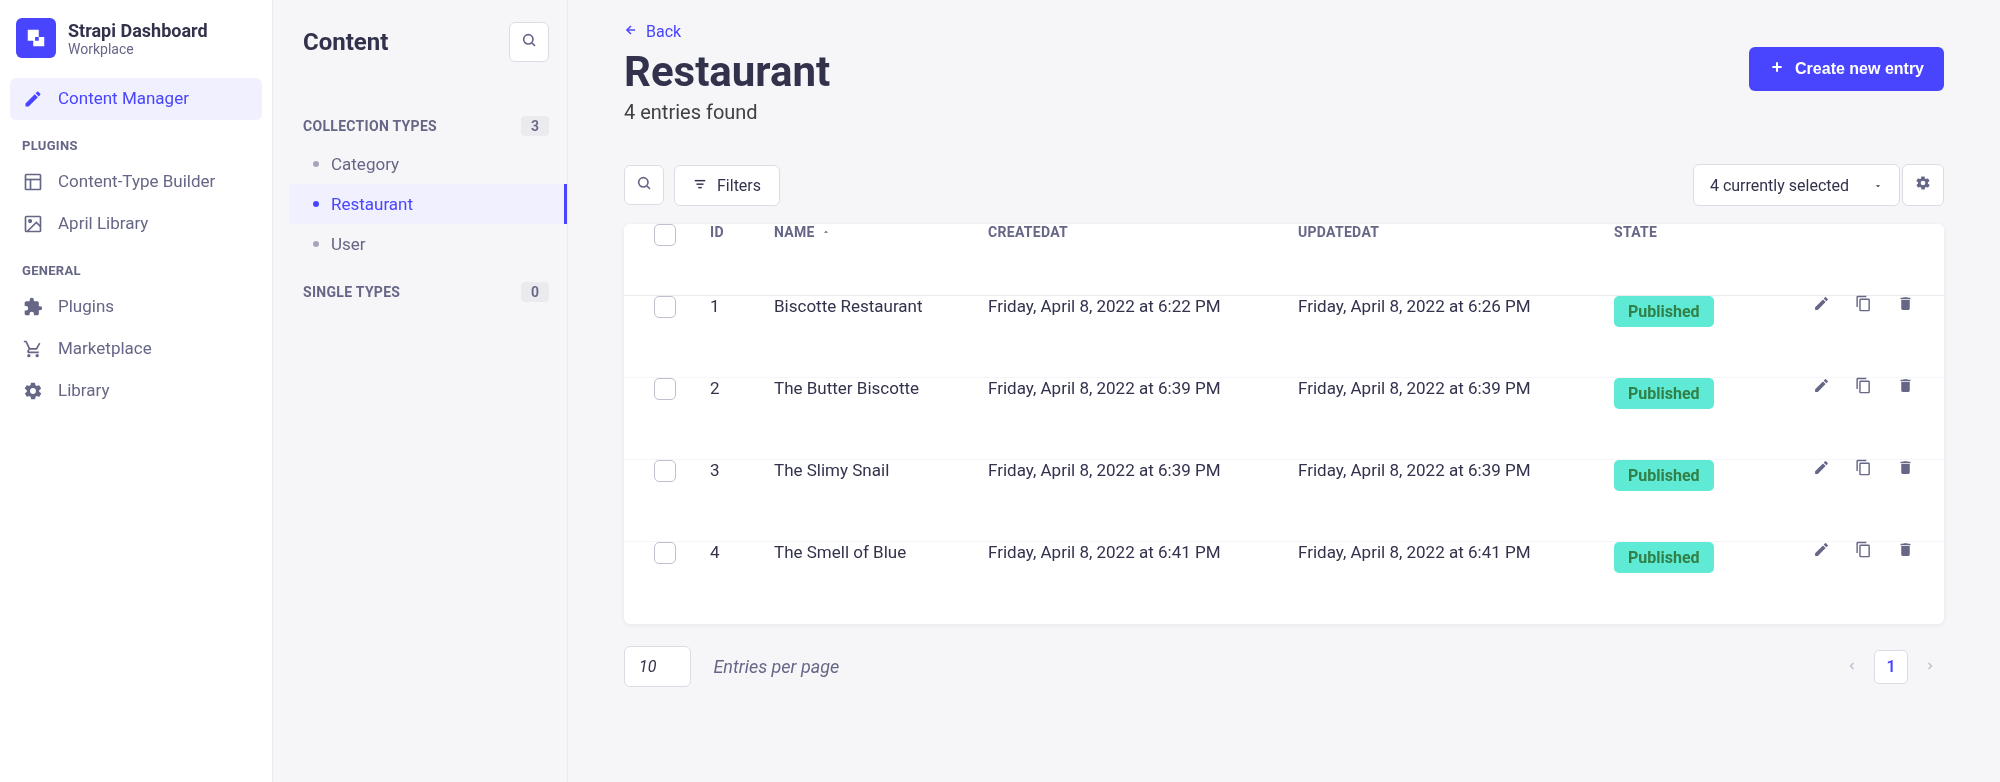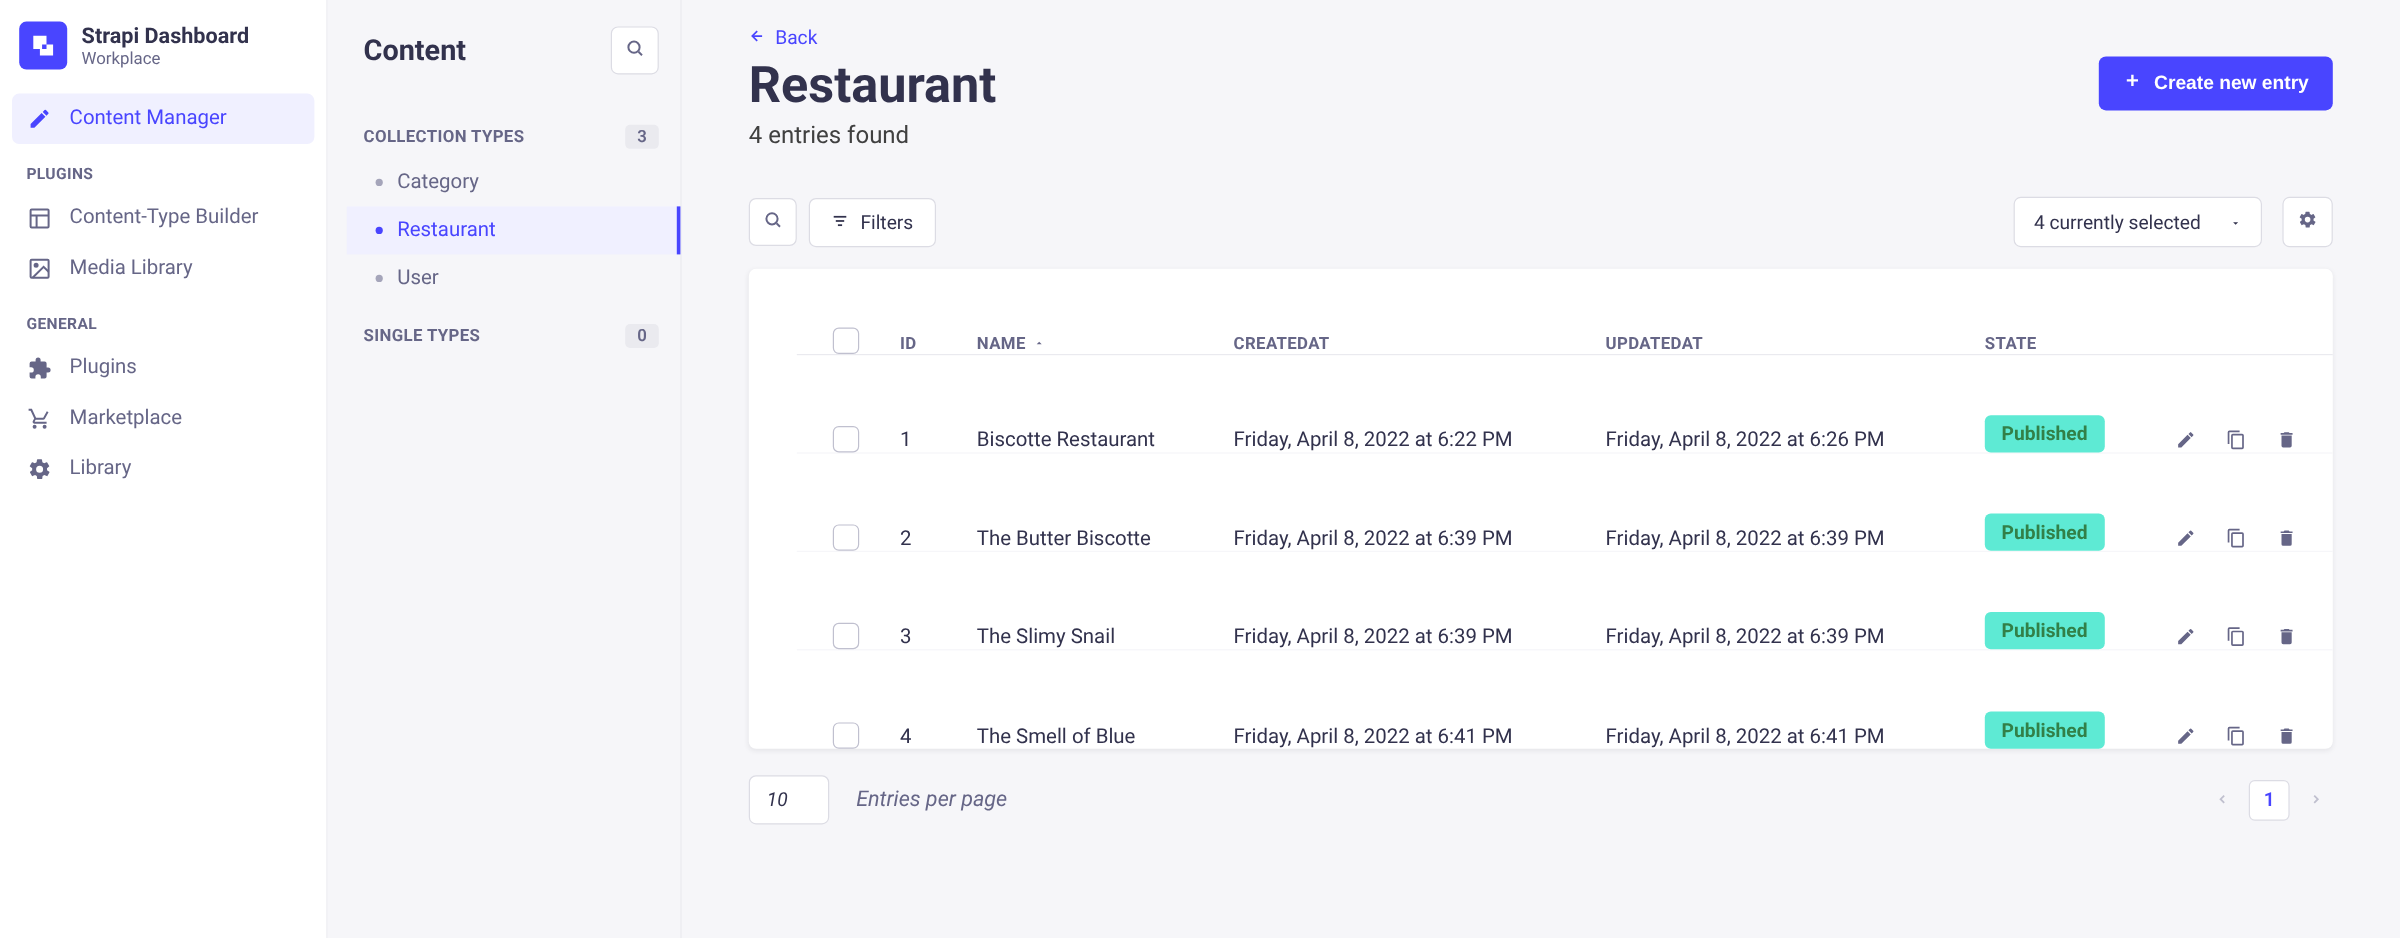--- a/index.html
+++ b/index.html
@@ -9,21 +9,21 @@
 .brand-logo { width: 40px; height: 40px; background: #4945ff; border-radius: 6px; display: flex; align-items: center; justify-content: center; }
 .brand-logo svg { width: 22px; height: 22px; }
 .brand-text .title { font-weight: 700; font-size: 18px; color: #32324d; }
 .brand-text .sub { font-size: 14px; color: #666687; }
 .nav-item { display: flex; align-items: flex-start; gap: 14px; padding: 10px 12px; border-radius: 6px; cursor: pointer; font-size: 17px; color: #666687; }
 .nav-item.active { background: #f0f0ff; color: #4945ff; }
 .nav-item .icon { width: 22px; height: 22px; display: flex; align-items: center; justify-content: center; }
 .nav-item .icon svg { width: 20px; height: 20px; }
 .nav-section-label { font-size: 13px; font-weight: 700; color: #666687; letter-spacing: 0.3px; padding: 18px 12px 8px; }
 .sidebar-content { width: 295px; background: #f6f6f9; border-right: 1px solid #eaeaef; padding: 22px 0 22px 16px; display: flex; flex-direction: column; }
-.content-header { display: flex; align-items: center; justify-content: space-between; padding-right: 18px; margin-bottom: 24px; }
+.content-header { display: flex; align-items: center; justify-content: space-between; padding-right: 18px; margin-bottom: 36px; }
 .content-header h2 { font-size: 24px; font-weight: 700; color: #32324d; padding-left: 14px; }
 .icon-btn { width: 40px; height: 40px; background: #fff; border: 1px solid #dcdce4; border-radius: 6px; display: flex; align-items: center; justify-content: center; cursor: pointer; color: #666687; }
 .icon-btn svg { width: 16px; height: 16px; }
 .ct-section { display: flex; align-items: center; justify-content: space-between; padding: 8px 18px 8px 14px; margin-top: 10px; }
 .ct-label { font-size: 14px; font-weight: 700; color: #666687; letter-spacing: 0.3px; }
 .ct-badge { background: #eaeaef; color: #666687; font-size: 14px; font-weight: 600; padding: 2px 10px; border-radius: 4px; }
 .ct-item { display: flex; align-items: center; gap: 12px; padding: 10px 18px 10px 24px; cursor: pointer; font-size: 17px; color: #666687; border-right: 3px solid transparent; }
 .ct-item.active { background: #f0f0ff; color: #4945ff; border-right-color: #4945ff; }
 .bullet { width: 6px; height: 6px; background: #a5a5ba; border-radius: 50%; }
 .ct-item.active .bullet { background: #4945ff; }
@@ -32,26 +32,26 @@
 .back-link svg { width: 14px; height: 14px; }
 .page-header { display: flex; justify-content: space-between; align-items: flex-start; margin-bottom: 40px; }
 .page-title { font-size: 42px; font-weight: 700; color: #32324d; margin-bottom: 4px; }
 .page-sub { font-size: 20px; color: #404040; }
 .btn-primary { background: #4945ff; color: #fff; border: none; border-radius: 6px; padding: 12px 20px; font-size: 16px; font-weight: 600; display: flex; align-items: center; gap: 10px; cursor: pointer; }
 .btn-primary svg { width: 16px; height: 16px; }
 .toolbar { display: flex; justify-content: space-between; align-items: center; margin-bottom: 18px; }
 .toolbar-left { display: flex; gap: 10px; }
 .filters-btn { background: #fff; border: 1px solid #dcdce4; border-radius: 6px; padding: 10px 18px; display: flex; align-items: center; gap: 10px; cursor: pointer; font-size: 16px; color: #32324d; }
 .filters-btn svg { width: 14px; height: 14px; }
-.toolbar-right { display: flex; gap: 17px; }
+.toolbar-right { display: flex; gap: 2px; }
 .select-display { background: #fff; border: 1px solid #dcdce4; border-radius: 6px; padding: 10px 16px; display: flex; align-items: center; gap: 24px; cursor: pointer; font-size: 16px; color: #32324d; }
 .select-display svg { width: 10px; height: 10px; }
 .settings-btn { width: 42px; height: 42px; }
 .table-wrap { background: #fff; border-radius: 6px; box-shadow: 0 1px 4px rgba(33,33,52,0.08); }
-.thead, .trow { display: flex; align-items: flex-end; padding: 0 30px; margin-left: 40px; }
+.thead, .trow { display: flex; align-items: flex-start; padding: 0 30px; }
 .thead { height: 72px; border-bottom: 1px solid #eaeaef; }
 .trow { height: 82px; border-bottom: 1px solid #f6f6f9; }
 .trow:last-child { border-bottom: none; }
 .th { font-size: 14px; font-weight: 700; color: #666687; letter-spacing: 0.3px; display: flex; align-items: center; gap: 6px; }
 .td { font-size: 17px; color: #32324d; }
 .col-chk { width: 56px; }
 .col-id { width: 64px; }
 .col-name { width: 214px; }
 .col-created { width: 310px; }
 .col-updated { width: 316px; }
@@ -109,21 +109,21 @@
   </div>
 
   <div class="nav-item">
     <span class="icon">
       <svg viewBox="0 0 24 24" fill="none" stroke="currentColor" stroke-width="2">
           <rect x="3" y="3" width="18" height="18" rx="1"></rect>
           <circle cx="8.5" cy="8.5" r="1.5" fill="currentColor"></circle>
           <path d="M21 15l-5-5L5 21"></path>
         </svg>
     </span>
-    <span>Media Library</span>
+    <span>April Library</span>
   </div>
 
   <div class="nav-section-label">GENERAL</div>
 
   <div class="nav-item">
     <span class="icon">
       <svg viewBox="0 0 24 24" fill="currentColor">
           <path d="M20.5 11H19V7a2 2 0 00-2-2h-4V3.5a2.5 2.5 0 00-5 0V5H4a2 2 0 00-2 2v3.8h1.5a2.7 2.7 0 010 5.4H2V20a2 2 0 002 2h3.8v-1.5a2.7 2.7 0 015.4 0V22H17a2 2 0 002-2v-4h1.5a2.5 2.5 0 000-5z"></path>
         </svg>
     </span>

